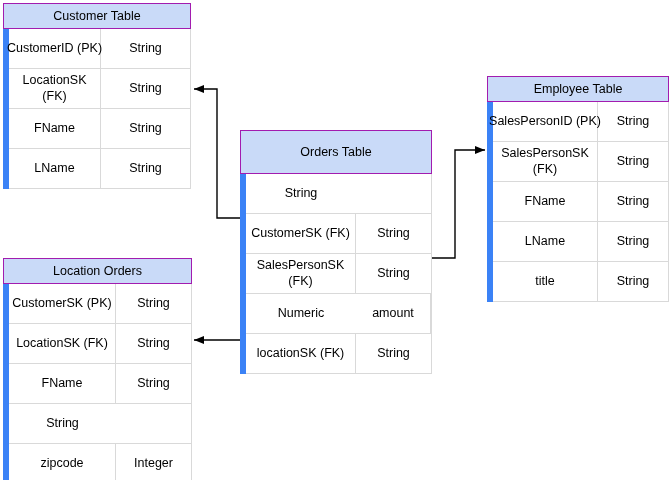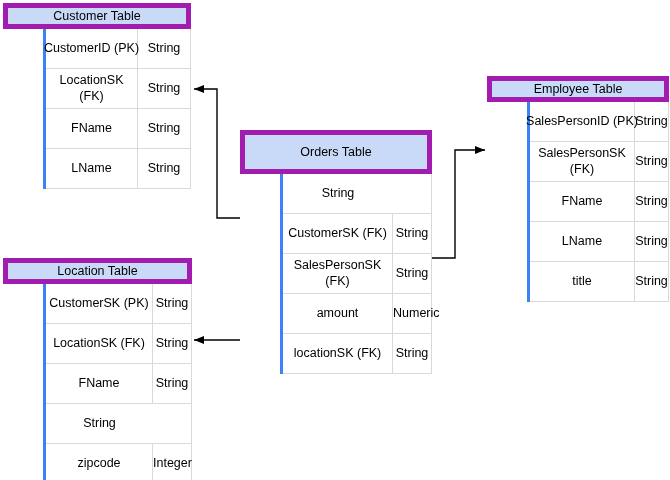--- a/index.html
+++ b/index.html
@@ -21,31 +21,30 @@
     position: absolute;
     box-sizing: border-box;
   }
   .erd-header {
     height: 26px;
     box-sizing: border-box;
     display: flex;
     align-items: center;
     justify-content: center;
     background: #c9daf8;
-    border: 5px solid #a21caf;
+    border: 1px solid #a21caf;
   }
   .erd-table.orders .erd-header {
     height: 44px;
   }
   .erd-body {
     background: #ffffff;
-    border-left: 3px solid #3b82f6;
+    border-left: 6px solid #3b82f6;
     border-right: 1px solid #d9d9d9;
     box-sizing: border-box;
-    margin-left: 40px;
   }
   .erd-row {
     display: grid;
     grid-template-columns: var(--c1) 1fr;
     height: 40px;
     box-sizing: border-box;
     border-bottom: 1px solid #d9d9d9;
   }
   .cell {
     display: flex;
@@ -103,22 +102,22 @@
       <div class="erd-row">
         <div class="cell field">CustomerSK (FK)</div>
         <div class="cell type">String</div>
       </div>
       <div class="erd-row">
         <div class="cell field">SalesPersonSK
 (FK)</div>
         <div class="cell type">String</div>
       </div>
       <div class="erd-row">
+        <div class="cell type">Numeric</div>
         <div class="cell field">amount</div>
-        <div class="cell type">Numeric</div>
       </div>
       <div class="erd-row">
         <div class="cell field">locationSK (FK)</div>
         <div class="cell type">String</div>
       </div>
     </div>
   </div>
 
   <div class="erd-table employee" style="left:487px; top:76px; width:182px; --c1:105px;">
     <div class="erd-header">Employee Table</div>
@@ -141,21 +140,21 @@
         <div class="cell type">String</div>
       </div>
       <div class="erd-row">
         <div class="cell field">title</div>
         <div class="cell type">String</div>
       </div>
     </div>
   </div>
 
   <div class="erd-table location" style="left:3px; top:258px; width:189px; --c1:107px;">
-    <div class="erd-header">Location Table</div>
+    <div class="erd-header">Location Orders</div>
     <div class="erd-body">
       <div class="erd-row">
         <div class="cell field">CustomerSK (PK)</div>
         <div class="cell type">String</div>
       </div>
       <div class="erd-row">
         <div class="cell field">LocationSK (FK)</div>
         <div class="cell type">String</div>
       </div>
       <div class="erd-row">

